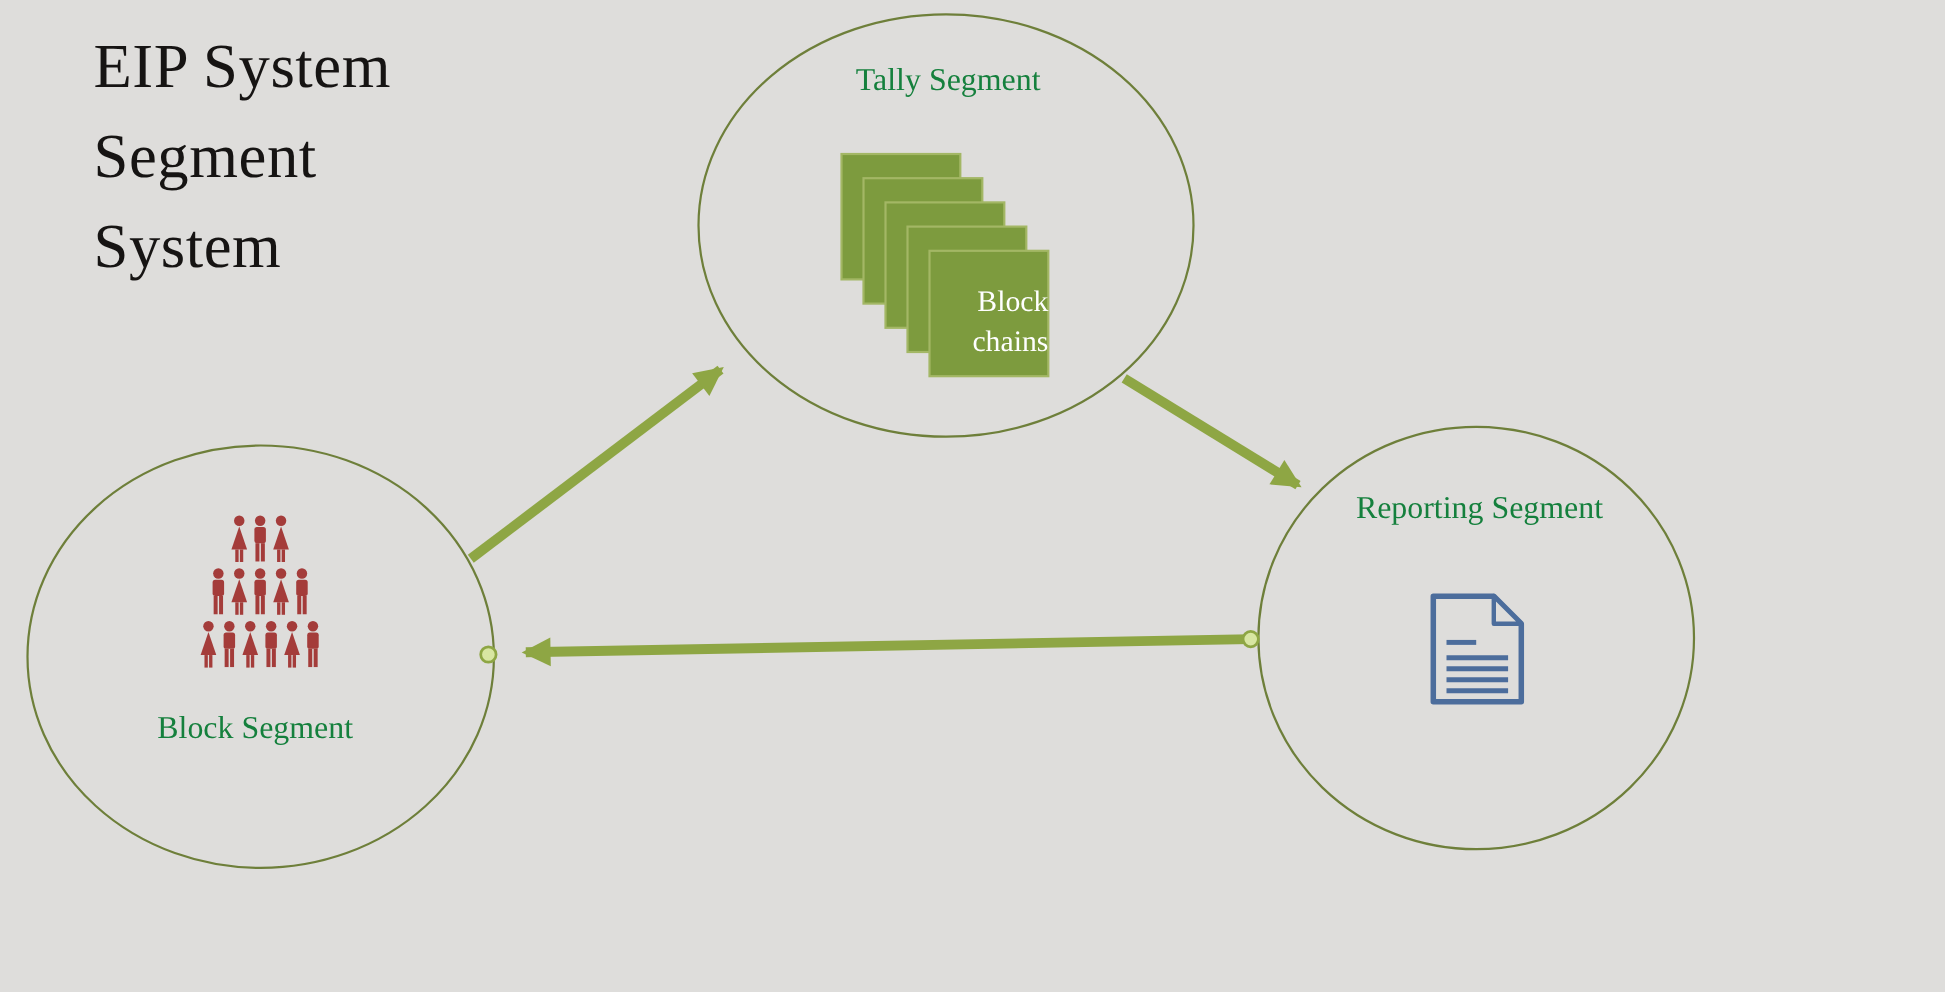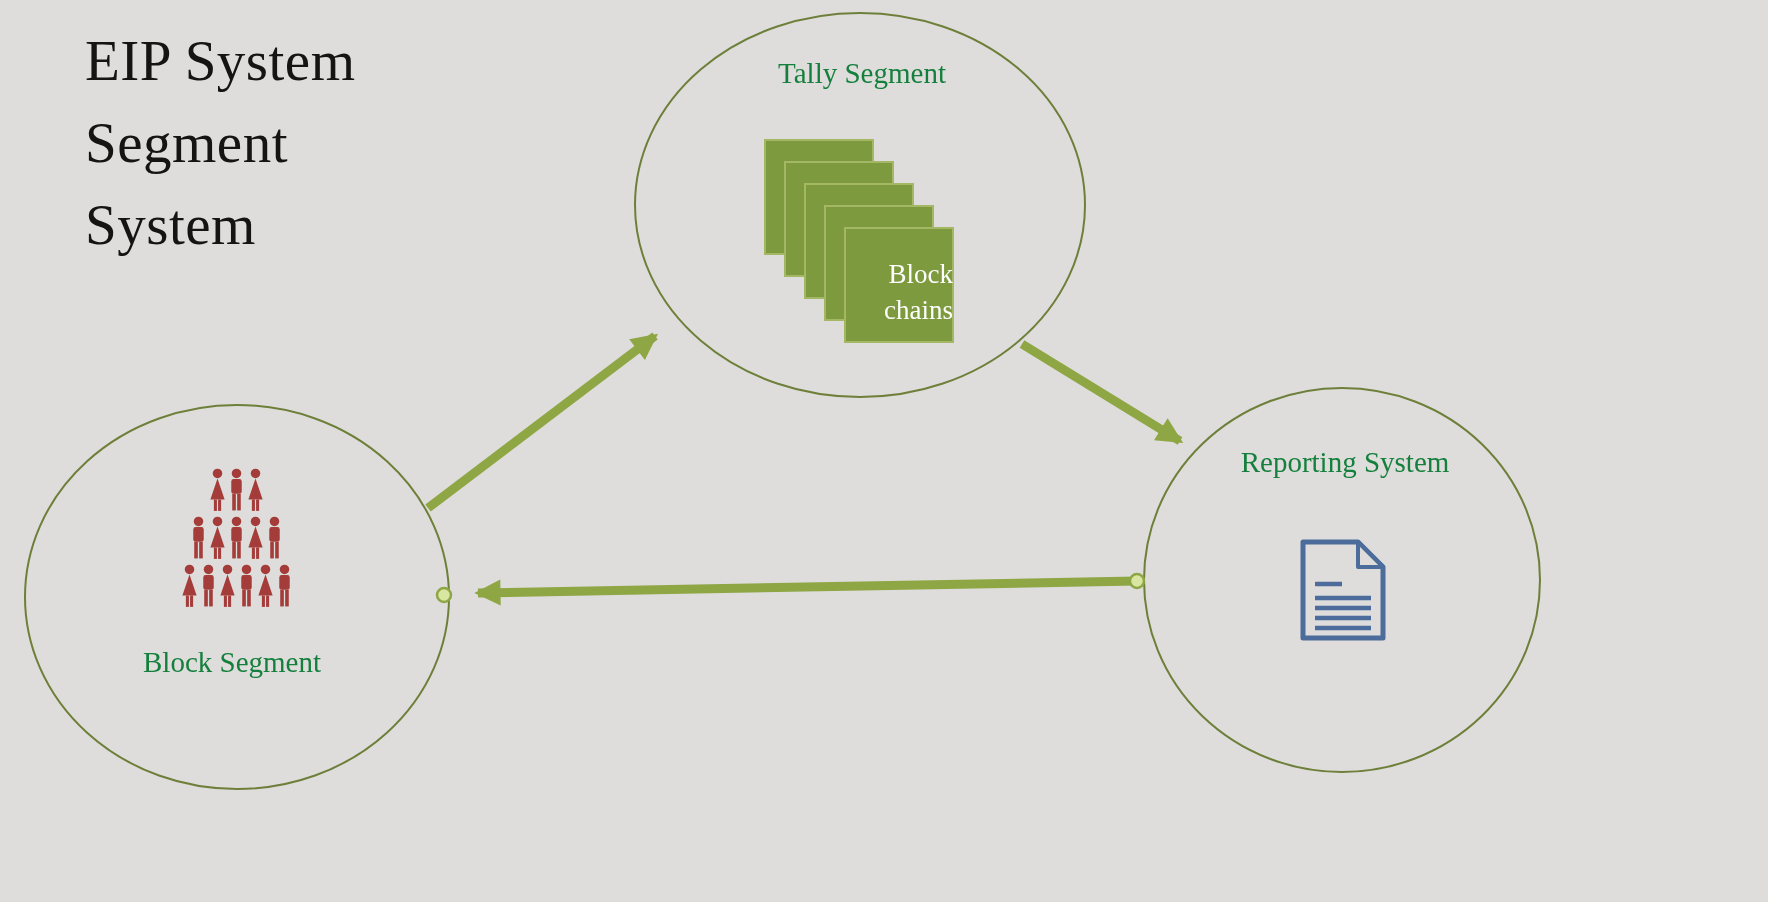--- a/index.html
+++ b/index.html
@@ -124,16 +124,16 @@
   </svg>
 
   <div class="title">
     <div>EIP System</div>
     <div>Segment</div>
     <div>System</div>
   </div>
 
   <div class="node-label tally-label">Tally Segment</div>
   <div class="node-label voter-label">Block Segment</div>
-  <div class="node-label reporting-label">Reporting System</div>
+  <div class="node-label reporting-label">Reporting Segment</div>
 
   <div class="block-label">Block chains</div>
 </div>
 
 </body></html>

